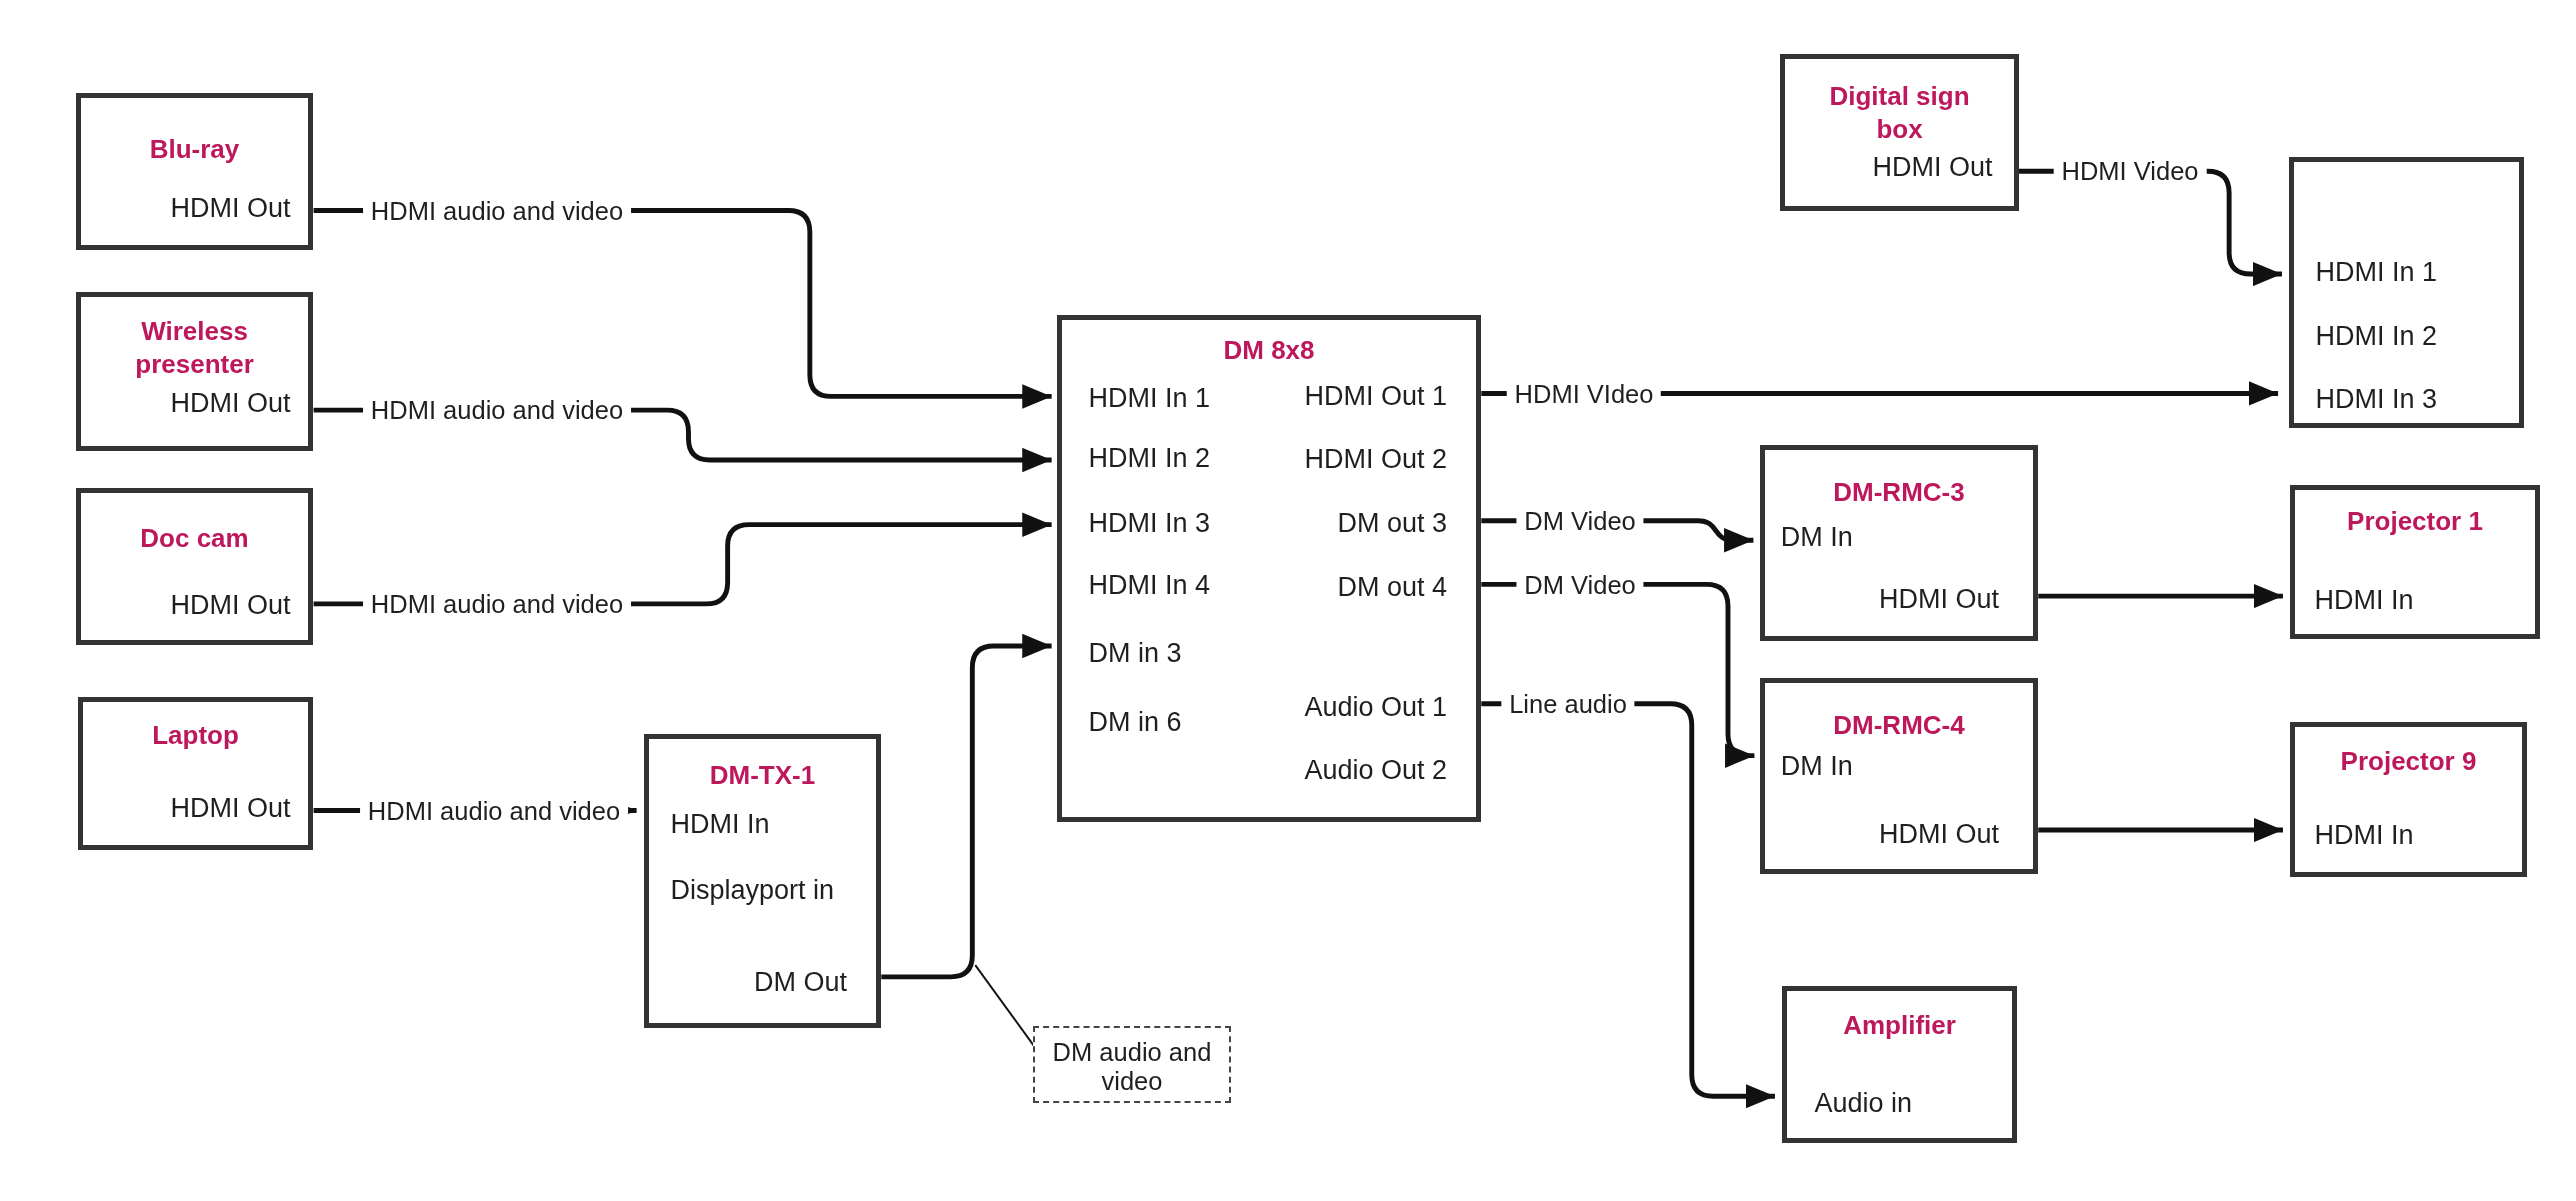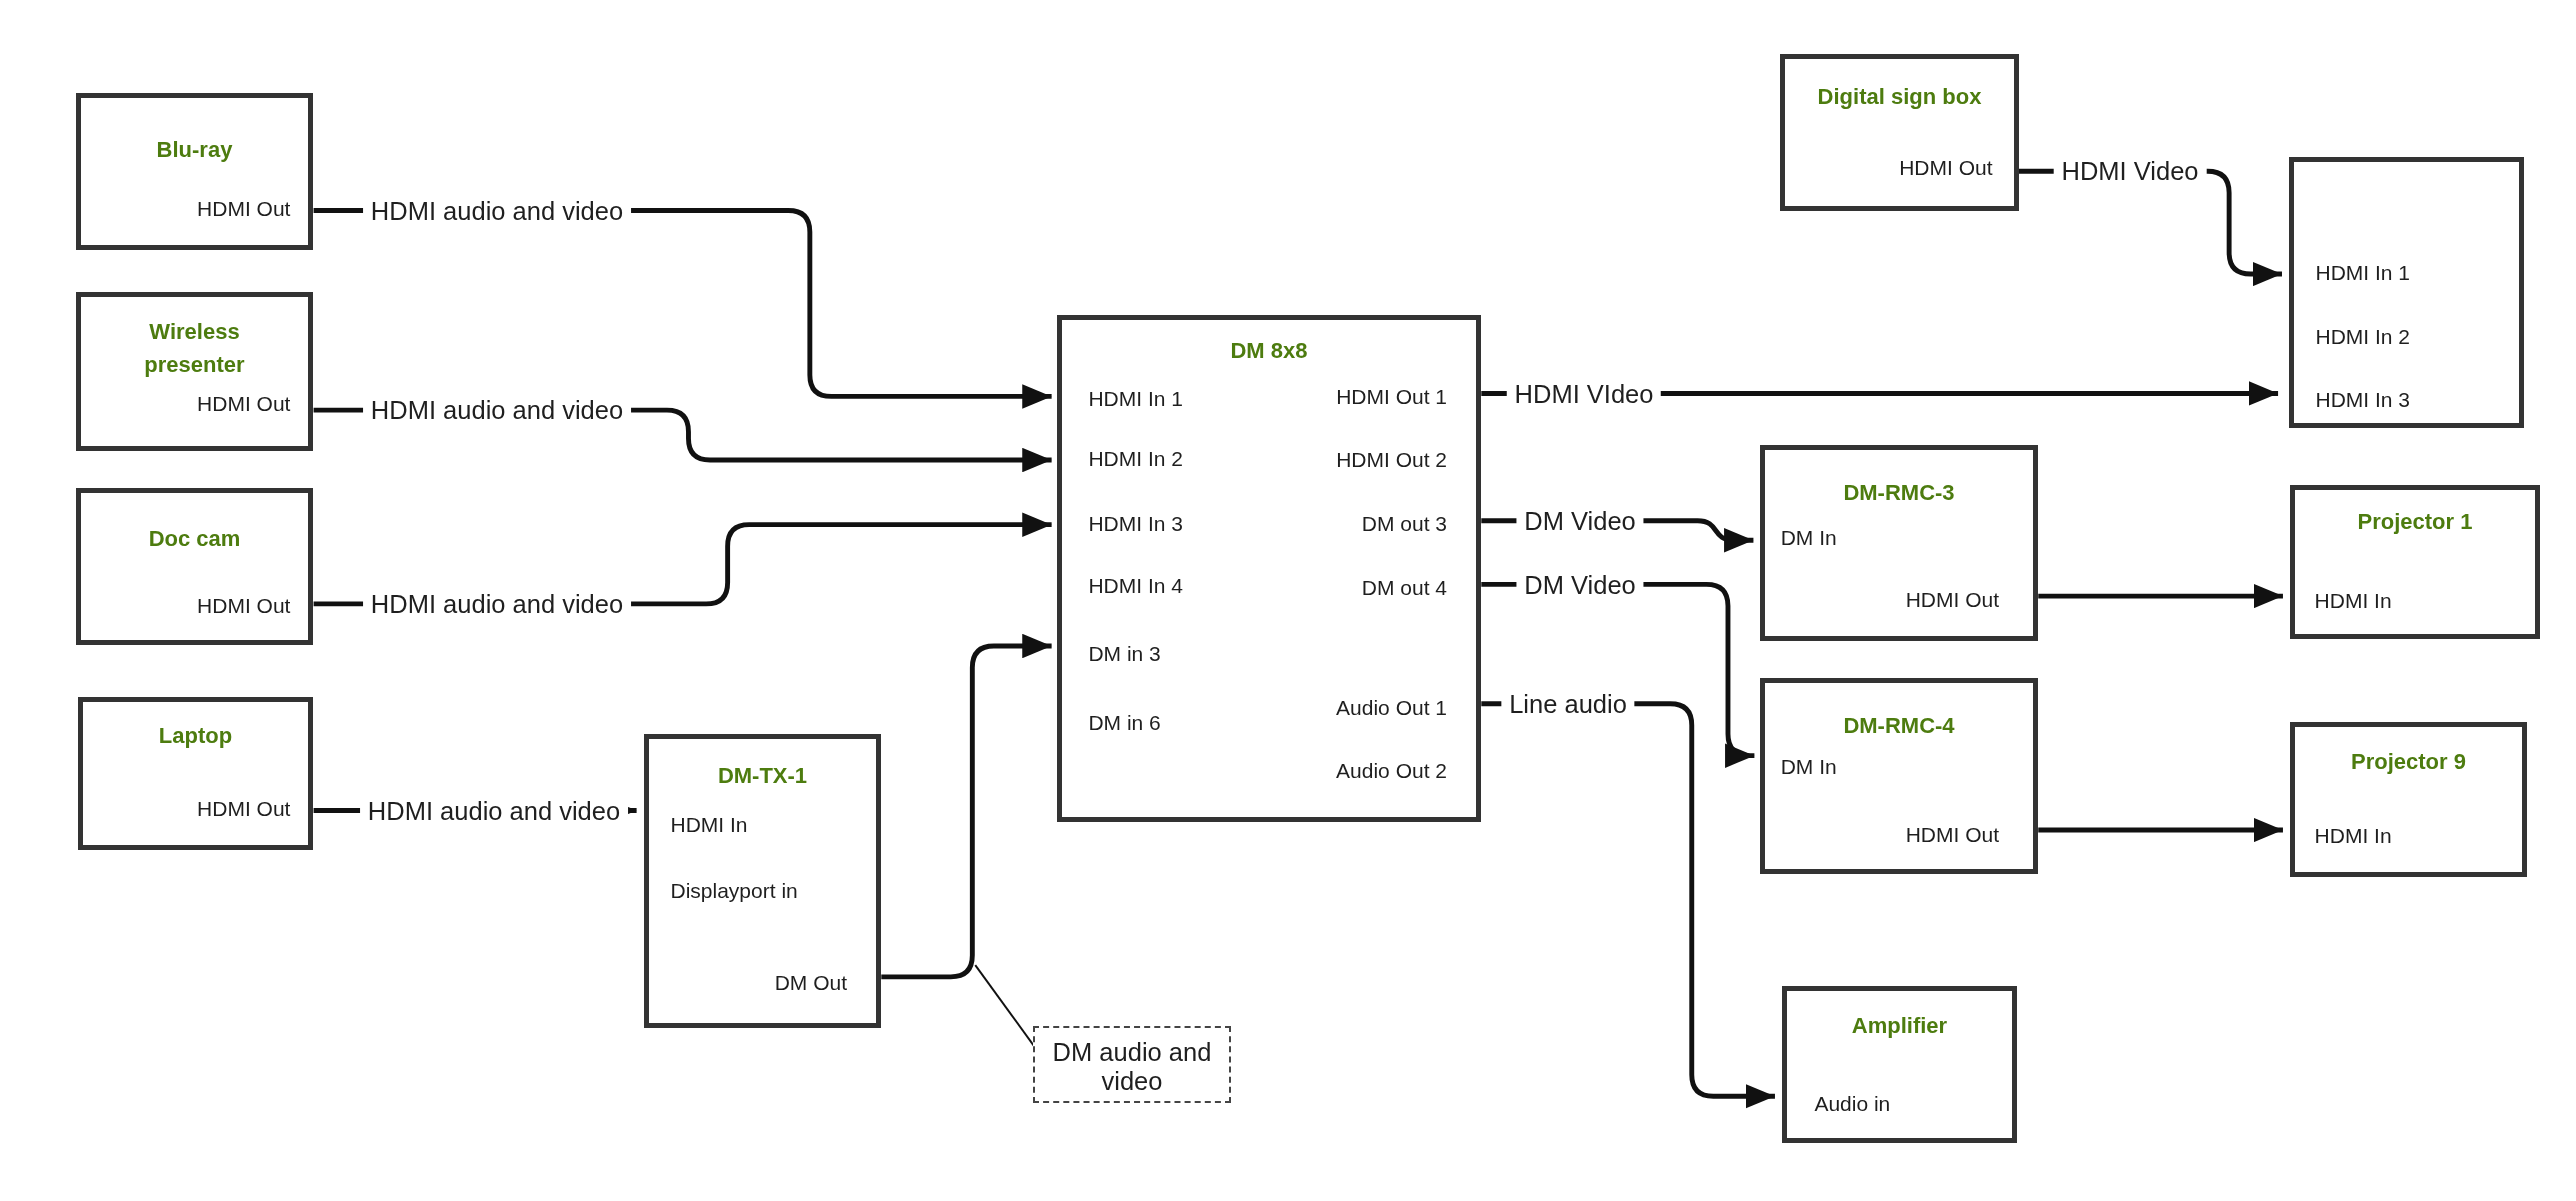--- a/index.html
+++ b/index.html
@@ -18,26 +18,26 @@
     position:absolute;
     background:#ffffff;
     border:5.9px solid #333333;
     box-sizing:border-box;
   }
   .node .title{
     position:absolute;left:0;right:0;
     padding:0 27.4px;
     text-align:center;
     font-weight:bold;
-    font-size:22px;line-height:33px;
-    color:#4d7c0f;
+    font-size:26px;line-height:33px;
+    color:#be185d;
   }
   .port{
     position:absolute;
-    font-size:21px;line-height:33px;
+    font-size:27px;line-height:33px;
     white-space:nowrap;
     color:#1f1f1f;
   }
   .wlabel{
     position:absolute;
     transform:translate(-50%,-50%);
     background:#ffffff;
     padding:2px 7.8px;
     font-size:25.5px;line-height:29px;
     white-space:nowrap;

